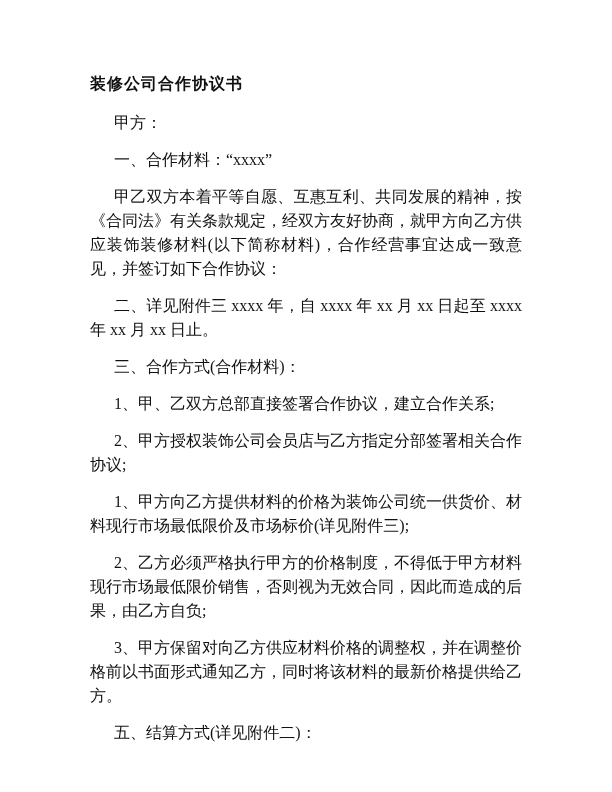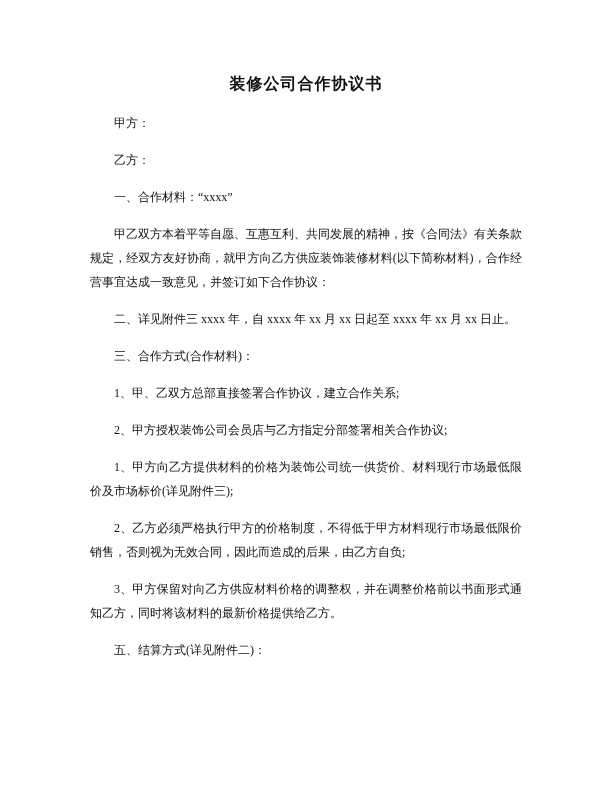--- a/index.html
+++ b/index.html
@@ -19,41 +19,40 @@
     width: 612px;
     height: 792px;
     padding: 72px 90px 0 90px;
     background: #ffffff;
   }
   .doc-title {
     margin: 0 0 15px 0;
     font-size: 16px;
     font-weight: 700;
     line-height: 24px;
-    text-align: center;
+    text-align: left;
     letter-spacing: 1px;
   }
   .doc-para {
     margin: 0 0 13px 0;
-    font-size: 12px;
+    font-size: 16px;
     line-height: 24px;
     text-indent: 24px;
     text-align: justify;
     word-break: break-all;
   }
 </style>
 </head>
 <body>
 
 <div class="page">
   <h1 class="doc-title">装修公司合作协议书</h1>
 
   <p class="doc-para">甲方：</p>
 
-  <p class="doc-para">乙方：</p>
 
   <p class="doc-para">一、合作材料：“xxxx”</p>
 
   <p class="doc-para">甲乙双方本着平等自愿、互惠互利、共同发展的精神，按《合同法》有关条款规定，经双方友好协商，就甲方向乙方供应装饰装修材料(以下简称材料)，合作经营事宜达成一致意见，并签订如下合作协议：</p>
 
   <p class="doc-para">二、详见附件三 xxxx 年，自 xxxx 年 xx 月 xx 日起至 xxxx 年 xx 月 xx 日止。</p>
 
   <p class="doc-para">三、合作方式(合作材料)：</p>
 
   <p class="doc-para">1、甲、乙双方总部直接签署合作协议，建立合作关系;</p>

